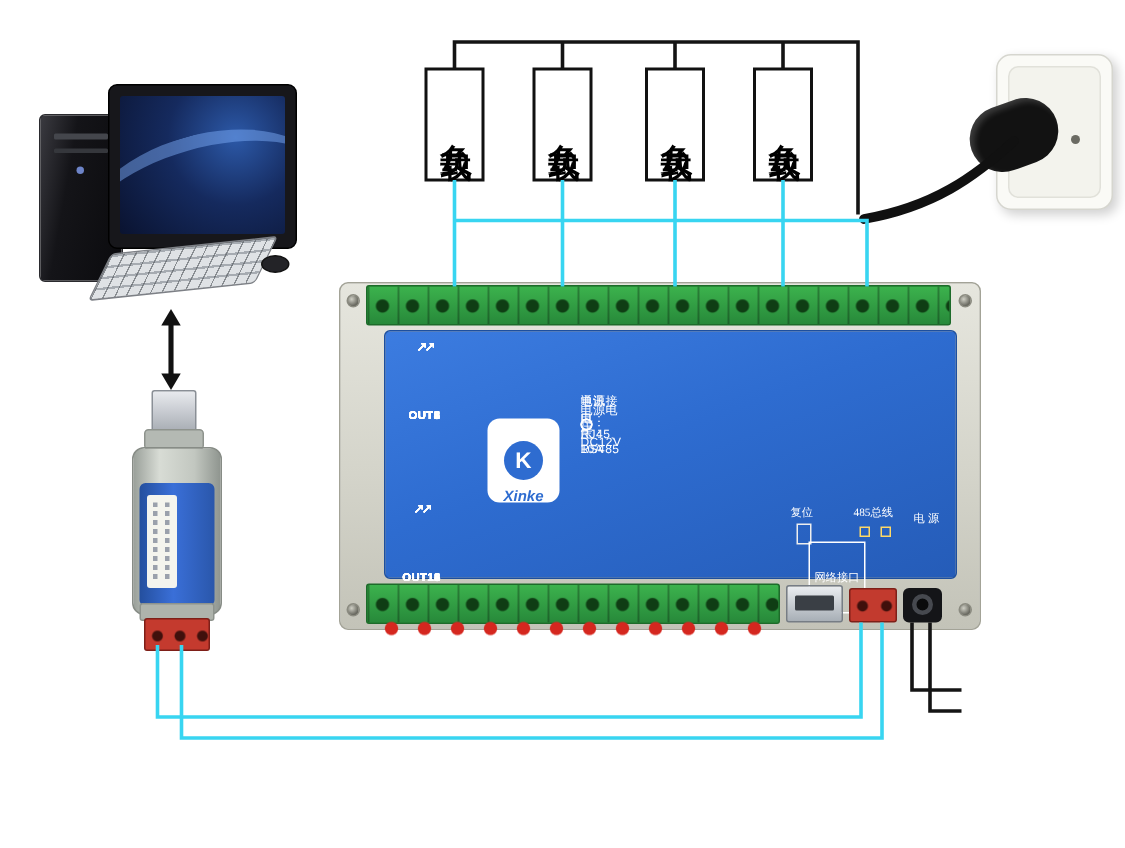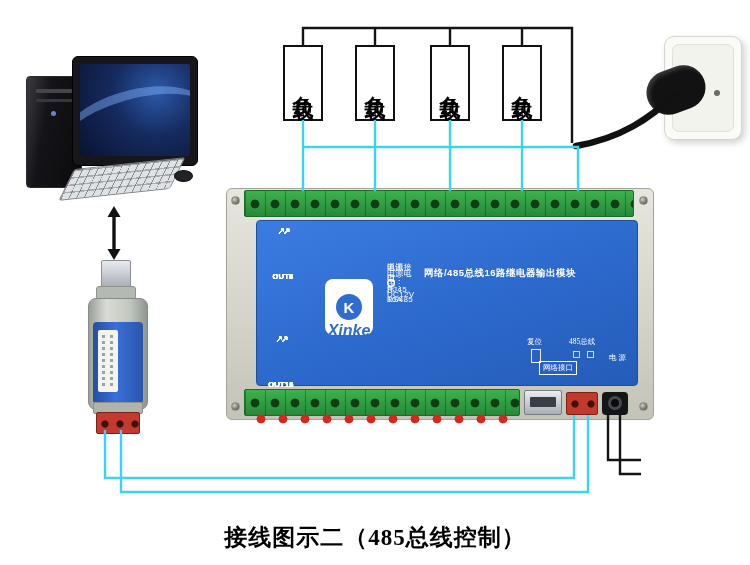--- a/index.html
+++ b/index.html
@@ -93,32 +93,32 @@
                justify-content:space-between;padding:0 4px;}
   .out-row-bottom{left:6px;top:112px;width:258px;display:flex;position:absolute;justify-content:space-between;}
   .outg{position:relative;display:flex;flex-direction:column;align-items:center;width:36px;flex:0 0 auto;}
   .ricon{position:relative;font-size:9px;letter-spacing:-2px;line-height:12px;color:#fff;opacity:.95;}
   .olabel{position:relative;font-size:7.5px;font-weight:bold;letter-spacing:.3px;margin-top:47px;}
   .board-title{left:112px;top:46px;width:262px;text-align:center;font-size:9.5px;font-weight:bold;letter-spacing:.5px;}
   .logo{left:68px;top:58px;width:48px;height:56px;background:#fff;border-radius:8px;
         display:flex;flex-direction:column;align-items:center;justify-content:center;gap:2px;}
   .logo-mark{position:relative;width:26px;height:26px;border-radius:50%;background:#2e6cd0;color:#fff;
              display:flex;align-items:center;justify-content:center;font-weight:bold;font-size:15px;}
-  .logo-name{position:relative;color:#2e6cd0;font-weight:bold;font-size:16px;font-style:italic;margin-top:48px;}
+  .logo-name{position:relative;color:#2e6cd0;font-weight:bold;font-size:10px;font-style:italic;margin-top:48px;}
   .specs{left:130px;top:62px;width:230px;}
   .spec-row{position:relative;display:flex;align-items:center;gap:5px;margin-bottom:7px;}
   .spec-bullet{position:relative;width:8px;height:8px;border:1.5px solid #fff;border-radius:50%;flex:0 0 auto;}
   .spec-text{position:relative;font-size:8px;letter-spacing:.3px;}
   .reset-label{left:270px;top:116px;font-size:7.5px;}
   .reset-box{left:274px;top:128px;width:10px;height:14px;border:1px solid #eee;}
   .bus-label{left:312px;top:116px;font-size:7.5px;font-family:Liberation Serif, serif;}
-  .pwrword-label{left:352px;top:132px;font-size:7.5px;}
+  .pwrword-label{left:352px;top:120px;font-size:7.5px;}
   .bus-mark{width:7px;height:7px;border:1px solid #ffd966;}
   .bm1{left:316px;top:130px;} .bm2{left:330px;top:130px;}
-  .network-box{left:282px;top:140px;border:1px solid #fff;padding:1px 3px;font-size:7.5px;text-align:right;}
+  .network-box{left:282px;top:140px;border:1px solid #fff;padding:18px 3px;font-size:7.5px;text-align:right;}
 
   
   .psu-box{left:640px;top:442px;width:94px;height:60px;background:#fff;border:2.5px solid #111;
            display:flex;flex-direction:column;align-items:center;justify-content:center;
            font-family:"Liberation Serif",serif;font-weight:bold;font-size:20px;line-height:1.2;color:#000;}
   .caption{left:0;top:522px;width:750px;text-align:center;font-family:"Liberation Serif",serif;
            font-weight:bold;font-size:23px;color:#000;letter-spacing:1px;}
 
   .overlay{left:0;top:0;pointer-events:none;}
 </style>
@@ -207,21 +207,20 @@
       <div class="outg">
           <span class="ricon">↗↗</span>
           <span class="olabel">OUT2</span>
         </div>
       <div class="outg">
           <span class="ricon">↗↗</span>
           <span class="olabel">OUT1</span>
         </div>
     </div>
 
-    <div class="board-title">网络/485总线16路继电器输出模块</div>
 
     <div class="logo">
       <div class="logo-mark">K</div>
       <div class="logo-name">Xinke</div>
     </div>
 
     <div class="specs">
       <div class="spec-row">
           <span class="spec-bullet"></span>
           <span class="spec-text">通讯接口：RJ45、RS485</span>
@@ -280,21 +279,20 @@
   <div class="rj45">
       <div class="rj45-slot"></div>
     </div>
   <div class="bus-term"></div>
   <div class="pwr-jack">
       <div class="ring"></div>
     </div>
   <div class="relay-dots"></div>
 
 
-  <div class="caption">接线图示二（485总线控制）</div>
 
   <svg class="overlay" width="750" height="565" viewBox="0 0 750 565">
 
     <g stroke="#141414" stroke-width="2.4" fill="none">
       <path d="M303 46 V28 H572 V143"></path>
       <path d="M375 28 V46"></path>
       <path d="M450 28 V46"></path>
       <path d="M522 28 V46"></path>
       <path d="M608 415 V460 H641"></path>
       <path d="M620 415 V474 H641"></path>

